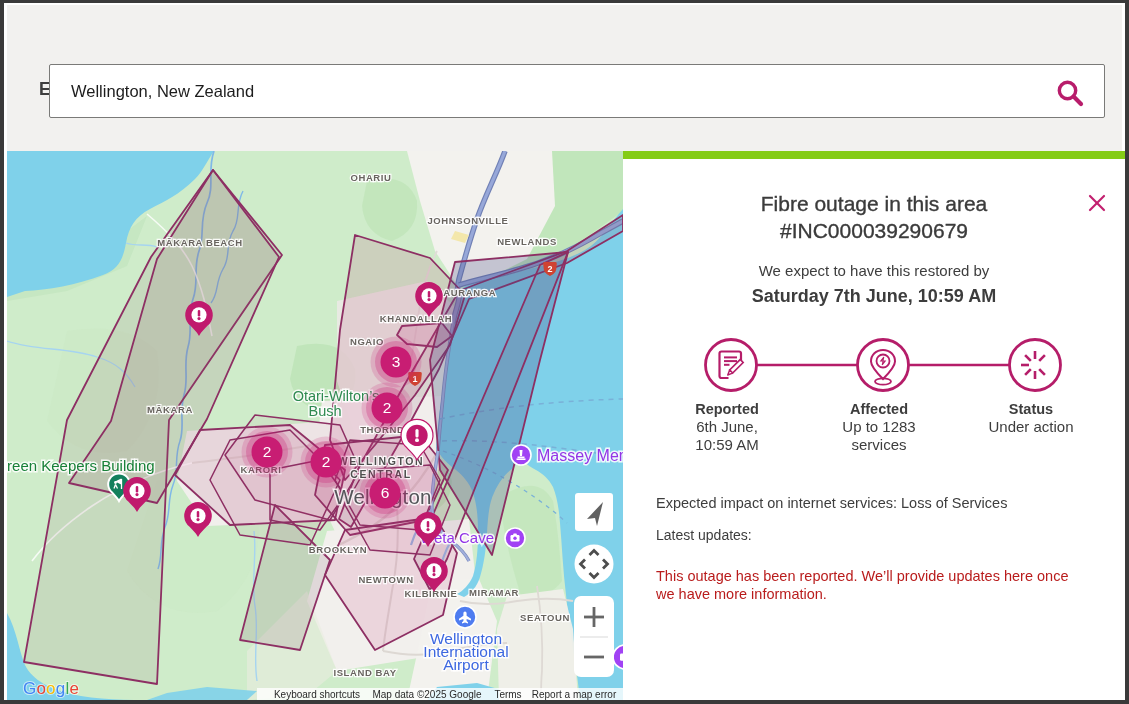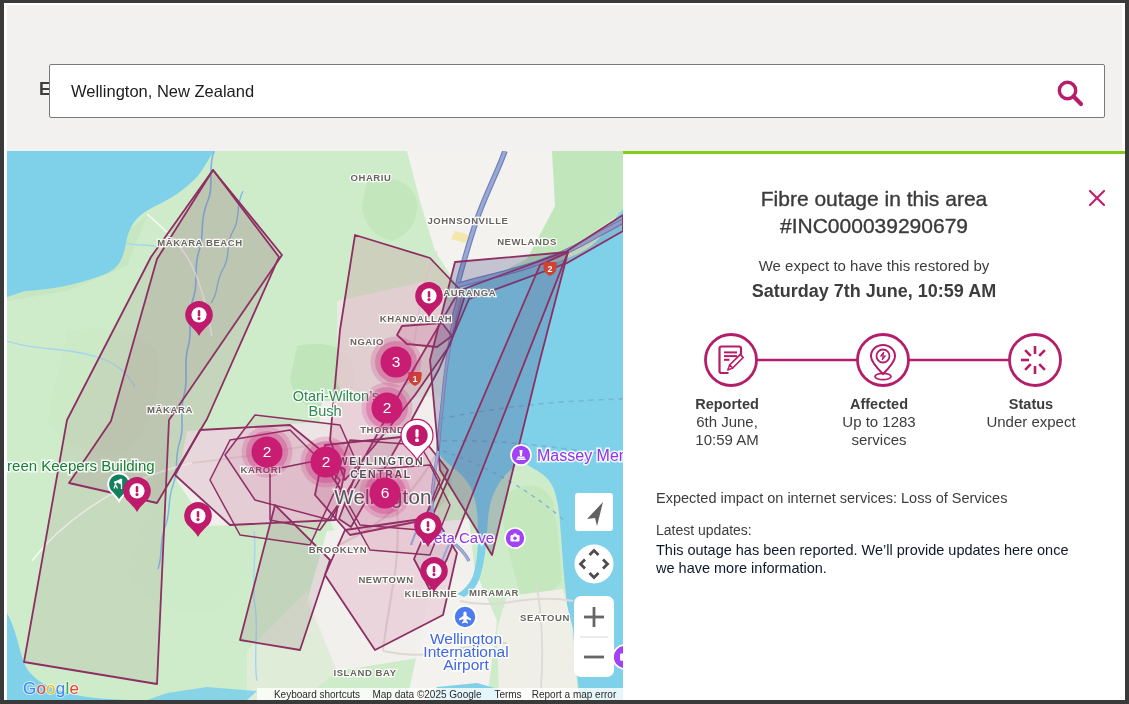--- a/index.html
+++ b/index.html
@@ -11,35 +11,35 @@
   #header { position:absolute; left:3px; top:2px; width:1115px; height:146px;
     background:#f2f1ef; }
   #hlabel { position:absolute; left:32px; top:34px; font-size:17.5px; font-weight:bold;
     color:#3d3d3d; letter-spacing:0.2px;margin-top:40px; }
   #searchbox { position:absolute; left:42px; top:59px; width:1056px; height:54px;
     background:#fff; border:1px solid #7a7a78; border-radius:2px; }
   #searchtext { position:absolute; left:21px; top:17px; font-size:16.5px; color:#1d1d1d; }
   #mag { position:absolute; right:20px; top:14px; }
   #map { position:absolute; left:3px; top:148px; width:616px; height:549px; background:#c4b5fd; overflow:hidden; }
   #panel { position:absolute; left:619px; top:148px; width:502px; height:549px;
-    background:#fff; border-top:3px solid #84cc16; }
+    background:#fff; border-top:8px solid #84cc16; }
   #ptitle { position:absolute; left:0; top:31px; width:502px; text-align:center;
     font-size:21px; color:#3b3b3b; line-height:27px; -webkit-text-stroke:0.35px #3b3b3b; }
   #pclose { position:absolute; right:19px; top:35px; }
   #expect { position:absolute; left:0; top:103px; width:502px; text-align:center;
     font-size:15px; color:#3d3d3d; }
   #restore { position:absolute; left:0; top:127px; width:502px; text-align:center;
     font-size:18px; font-weight:bold; color:#3d3d3d; }
   #stepper { position:absolute; left:0; top:0; }
   .steplab { position:absolute; width:160px; text-align:center; color:#3d3d3d; }
   .steplab b { font-size:14.5px; }
   .steplab div { font-size:15px; line-height:17.5px; }
   #impact { position:absolute; left:33px; top:336px; font-size:14.5px; color:#3d3d3d; }
   #latest { position:absolute; left:33px; top:368px; font-size:14px; font-weight:normal; color:#3d3d3d; }
-  #para { position:absolute; left:33px; top:387px; width:420px; font-size:14.5px; color:#0f172a; line-height:18px; }
+  #para { position:absolute; left:33px; top:408px; width:420px; font-size:14.5px; color:#b91c1c; line-height:18px; }
 </style>
 </head>
 <body>
 <div id="frame">
   <div id="header">
     <div id="hlabel">Enter a location</div>
     <div id="searchbox">
       <div id="searchtext">Wellington, New Zealand</div>
       <svg id="mag" width="28" height="28" viewBox="0 0 28 28">
         <circle cx="11.5" cy="11.5" r="8.2" fill="none" stroke="#b81d6b" stroke-width="3.4"></circle>
@@ -287,18 +287,18 @@
         <line x1="9.9" y1="-9.9" x2="4.2" y2="-4.2"></line>
         <line x1="-9.9" y1="-9.9" x2="-4.2" y2="-4.2"></line>
         <line x1="-14" y1="0" x2="-6" y2="0"></line>
         <line x1="-9.9" y1="9.9" x2="-4.2" y2="4.2"></line>
         <line x1="0" y1="14" x2="0" y2="6"></line>
         <line x1="9.9" y1="9.9" x2="4.2" y2="4.2"></line>
       </g>
     </svg>
     <div class="steplab" style="left:24px; top:241px;"><b>Reported</b><div>6th June,<br>10:59 AM</div></div>
     <div class="steplab" style="left:176px; top:241px;"><b>Affected</b><div>Up to 1283<br>services</div></div>
-    <div class="steplab" style="left:328px; top:241px;"><b>Status</b><div>Under expect</div></div>
+    <div class="steplab" style="left:328px; top:241px;"><b>Status</b><div>Under action</div></div>
     <div id="impact">Expected impact on internet services: Loss of Services</div>
     <div id="latest">Latest updates:</div>
     <div id="para">This outage has been reported. We’ll provide updates here once we have more information.</div>
   </div>
 </div>
 
 </body></html>

